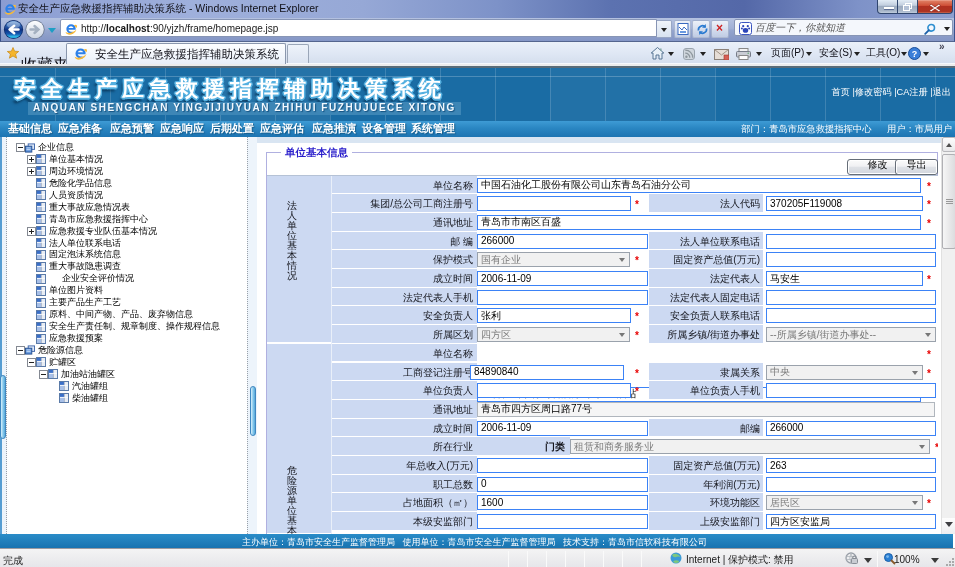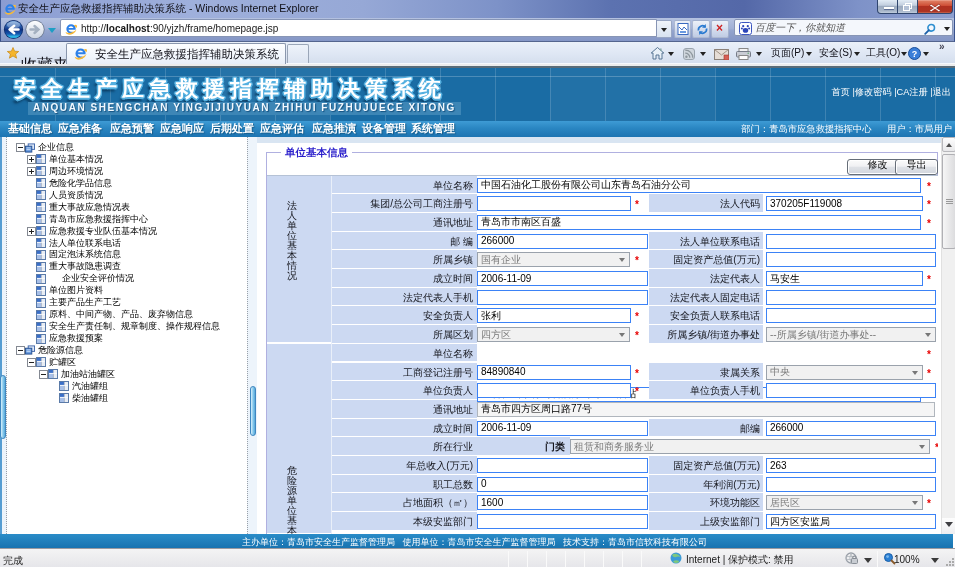--- a/index.html
+++ b/index.html
@@ -561,21 +561,21 @@
 <div class="inp" style="left:210px;width:444px;">青岛市市南区百盛</div>
 <div class="star" style="left:660px;">*</div>
 </div>
 <div class="row" style="top:56.1px">
 <div class="lc1">邮&nbsp;编</div>
 <div class="inp" style="left:210px;width:171px;">266000</div>
 <div class="lc2">法人单位联系电话</div>
 <div class="inp" style="left:499px;width:170px;"></div>
 </div>
 <div class="row" style="top:74.8px">
-<div class="lc1">所属乡镇</div>
+<div class="lc1">保护模式</div>
 <div class="sel" style="left:210px;width:153px;">国有企业<span class="sa"></span></div>
 <div class="star" style="left:368px;">*</div>
 <div class="lc2">固定资产总值(万元)</div>
 <div class="inp" style="left:499px;width:170px;"></div>
 </div>
 <div class="row" style="top:93.5px">
 <div class="lc1">成立时间</div>
 <div class="inp" style="left:210px;width:171px;">2006-11-09</div>
 <div class="lc2">法定代表人</div>
 <div class="inp" style="left:499px;width:157px;">马安生</div>
@@ -601,21 +601,21 @@
 <div class="lc2">所属乡镇/街道办事处</div>
 <div class="sel" style="left:499px;width:170px;">--所属乡镇/街道办事处--<span class="sa"></span></div>
 </div>
 <div class="row" style="top:168.3px">
 <div class="lc1">单位名称</div>
 <div class="inp" style="left:210px;width:444px;margin-top:41px;">中石化山东青岛石油分公司8加油站</div>
 <div class="star" style="left:660px;">*</div>
 </div>
 <div class="row" style="top:187.0px">
 <div class="lc1">工商登记注册号</div>
-<div class="inp" style="left:210px;width:154px;">84890840</div>
+<div class="inp" style="left:203px;width:154px;">84890840</div>
 <div class="star" style="left:368px;">*</div>
 <div class="lc2">隶属关系</div>
 <div class="sel" style="left:499px;width:157px;">中央<span class="sa"></span></div>
 <div class="star" style="left:660px;">*</div>
 </div>
 <div class="row" style="top:205.7px">
 <div class="lc1">单位负责人</div>
 <div class="inp" style="left:210px;width:154px;"></div>
 <div class="star" style="left:368px;">*</div>
 <div class="lc2">单位负责人手机</div>

